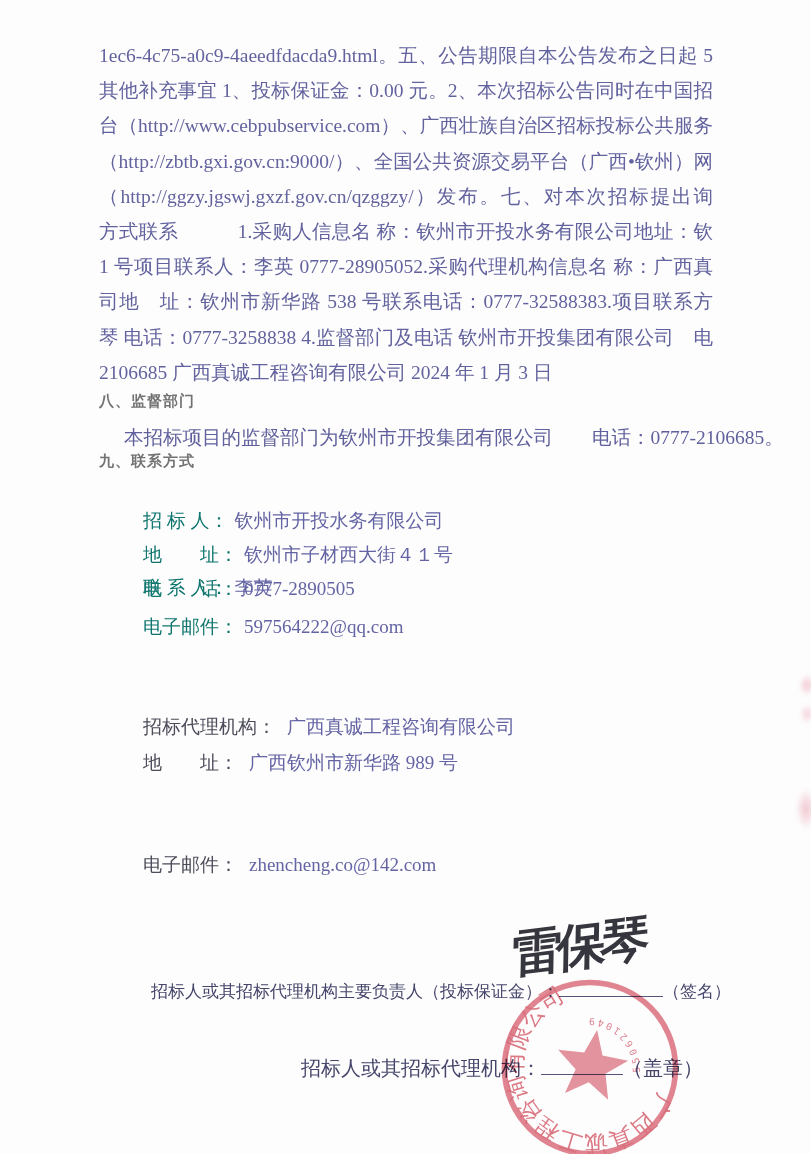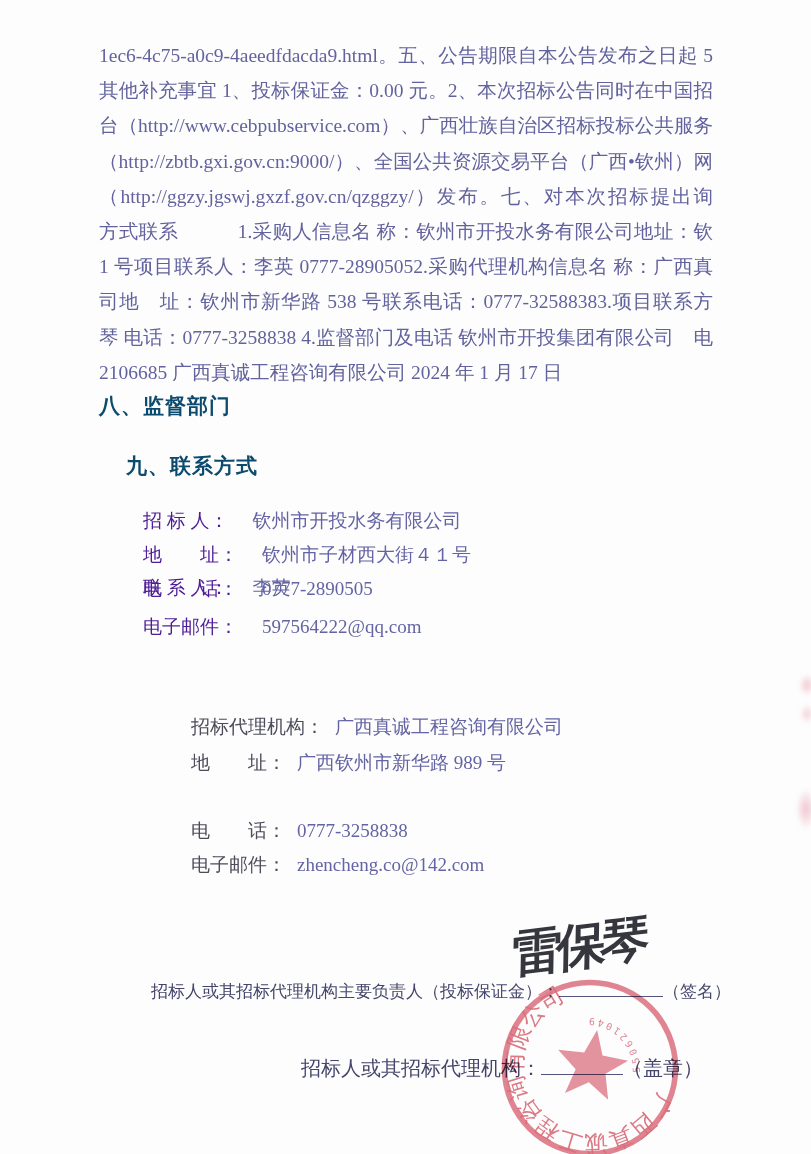--- a/index.html
+++ b/index.html
@@ -8,27 +8,27 @@
     background:#fdfdfd;overflow:hidden;
     font-family:"Liberation Serif","DejaVu Serif",serif;
   }
   
   .para{position:absolute;left:99px;top:38px;width:614px;
     font-size:19.5px;line-height:35.2px;color:#62629e;
     text-align:justify;}
   .pline{text-align:justify;text-align-last:justify;white-space:pre-wrap;height:35.2px;overflow:hidden;}
   .pline.last{text-align-last:left;}
   
-  .h-sec{position:absolute;left:99px;font-size:21px;font-weight:bold;color:#0c4a6e;letter-spacing:1px;}
+  .h-sec{position:absolute;left:99px;font-size:15px;font-weight:bold;color:#737373;letter-spacing:1px;}
   .sup-body{position:absolute;left:124px;font-size:19.5px;color:#60609c;white-space:pre-wrap;}
   
   .crow{position:absolute;left:124px;font-size:19px;white-space:pre;}
-  .crow .lbl{color:#4c1d95;}
-  .crow .val{color:#6464a4;margin-left:24px;}
-  .crow.agency .lbl{color:#4c4c5a;margin-left:48px;}
+  .crow .lbl{color:#0f766e;}
+  .crow .val{color:#6464a4;margin-left:6px;}
+  .crow.agency .lbl{color:#4c4c5a;}
   .crow.agency .val{margin-left:11px;}
   
   .sigrow1{position:absolute;left:134px;top:958px;font-size:17px;color:#45456b;white-space:pre;}
   .sigrow2{position:absolute;left:281px;top:1032px;font-size:20px;color:#45456b;white-space:pre;}
   .uline{display:inline-block;vertical-align:baseline;border-bottom:1.6px solid #55557a;height:18px;}
   .uline.u1{width:104px;}
   .uline.u2{width:82px;}
   .handsig{
     position:absolute;left:512px;top:912px;width:160px;
     font-size:50px;font-weight:bold;color:#26262e;
@@ -55,26 +55,27 @@
   <div class="para">
     <div class="pline">1ec6-4c75-a0c9-4aeedfdacda9.html。五、公告期限自本公告发布之日起 5 个工作日。六、</div>
     <div class="pline">其他补充事宜 1、投标保证金：0.00 元。2、本次招标公告同时在中国招标投标公共服务平</div>
     <div class="pline">台（http://www.cebpubservice.com）、广西壮族自治区招标投标公共服务平台</div>
     <div class="pline">（http://zbtb.gxi.gov.cn:9000/）、全国公共资源交易平台（广西•钦州）网站</div>
     <div class="pline">（http://ggzy.jgswj.gxzf.gov.cn/qzggzy/）发布。七、对本次招标提出询问，请按以下</div>
     <div class="pline">方式联系　　　1.采购人信息名 称：钦州市开投水务有限公司地址：钦州市子材西大街 4</div>
     <div class="pline">1 号项目联系人：李英 0777-28905052.采购代理机构信息名 称：广西真诚工程咨询有限公</div>
     <div class="pline">司地　址：钦州市新华路 538 号联系电话：0777-32588383.项目联系方式项目联系人：雷保</div>
     <div class="pline">琴 电话：0777-3258838 4.监督部门及电话 钦州市开投集团有限公司　电话：0777-</div>
-    <div class="pline last">2106685 广西真诚工程咨询有限公司 2024 年 1 月 17 日</div>
+    <div class="pline last">2106685 广西真诚工程咨询有限公司 2024 年 1 月 3 日</div>
   </div>
 
   <div class="h-sec" style="top:392px;">八、监督部门</div>
+  <div class="sup-body" style="top:424px;">本招标项目的监督部门为钦州市开投集团有限公司　　电话：0777-2106685。</div>
 
-  <div class="h-sec" style="top:452px;margin-left:27px;">九、联系方式</div>
+  <div class="h-sec" style="top:452px;">九、联系方式</div>
 
   <div class="crow" style="top:486px;">
     <span class="lbl">招 标 人：</span><span class="val">钦州市开投水务有限公司</span>
   </div>
   <div class="crow" style="top:520px;text-align:center;">
     <span class="lbl">地　　址：</span><span class="val">钦州市子材西大街４１号</span>
   </div>
   <div class="crow" style="top:553px;text-align:right;">
     <span class="lbl">联 系 人：</span><span class="val">李英</span>
   </div>
@@ -83,23 +84,20 @@
   </div>
   <div class="crow" style="top:592px;">
     <span class="lbl">电子邮件：</span><span class="val">597564222@qq.com</span>
   </div>
 
   <div class="crow agency" style="top:692px;">
     <span class="lbl">招标代理机构：</span><span class="val">广西真诚工程咨询有限公司</span>
   </div>
   <div class="crow agency" style="top:728px;">
     <span class="lbl">地　　址：</span><span class="val">广西钦州市新华路 989 号</span>
-  </div>
-  <div class="crow agency" style="top:796px;">
-    <span class="lbl">电　　话：</span><span class="val">0777-3258838</span>
   </div>
   <div class="crow agency" style="top:830px;">
     <span class="lbl">电子邮件：</span><span class="val">zhencheng.co@142.com</span>
   </div>
 
   <div class="sigrow1">
     <span>招标人或其招标代理机构主要负责人（投标保证金）：</span><span class="uline u1"></span><span>（签名）</span>
   </div>
 
   <div class="sigrow2">

